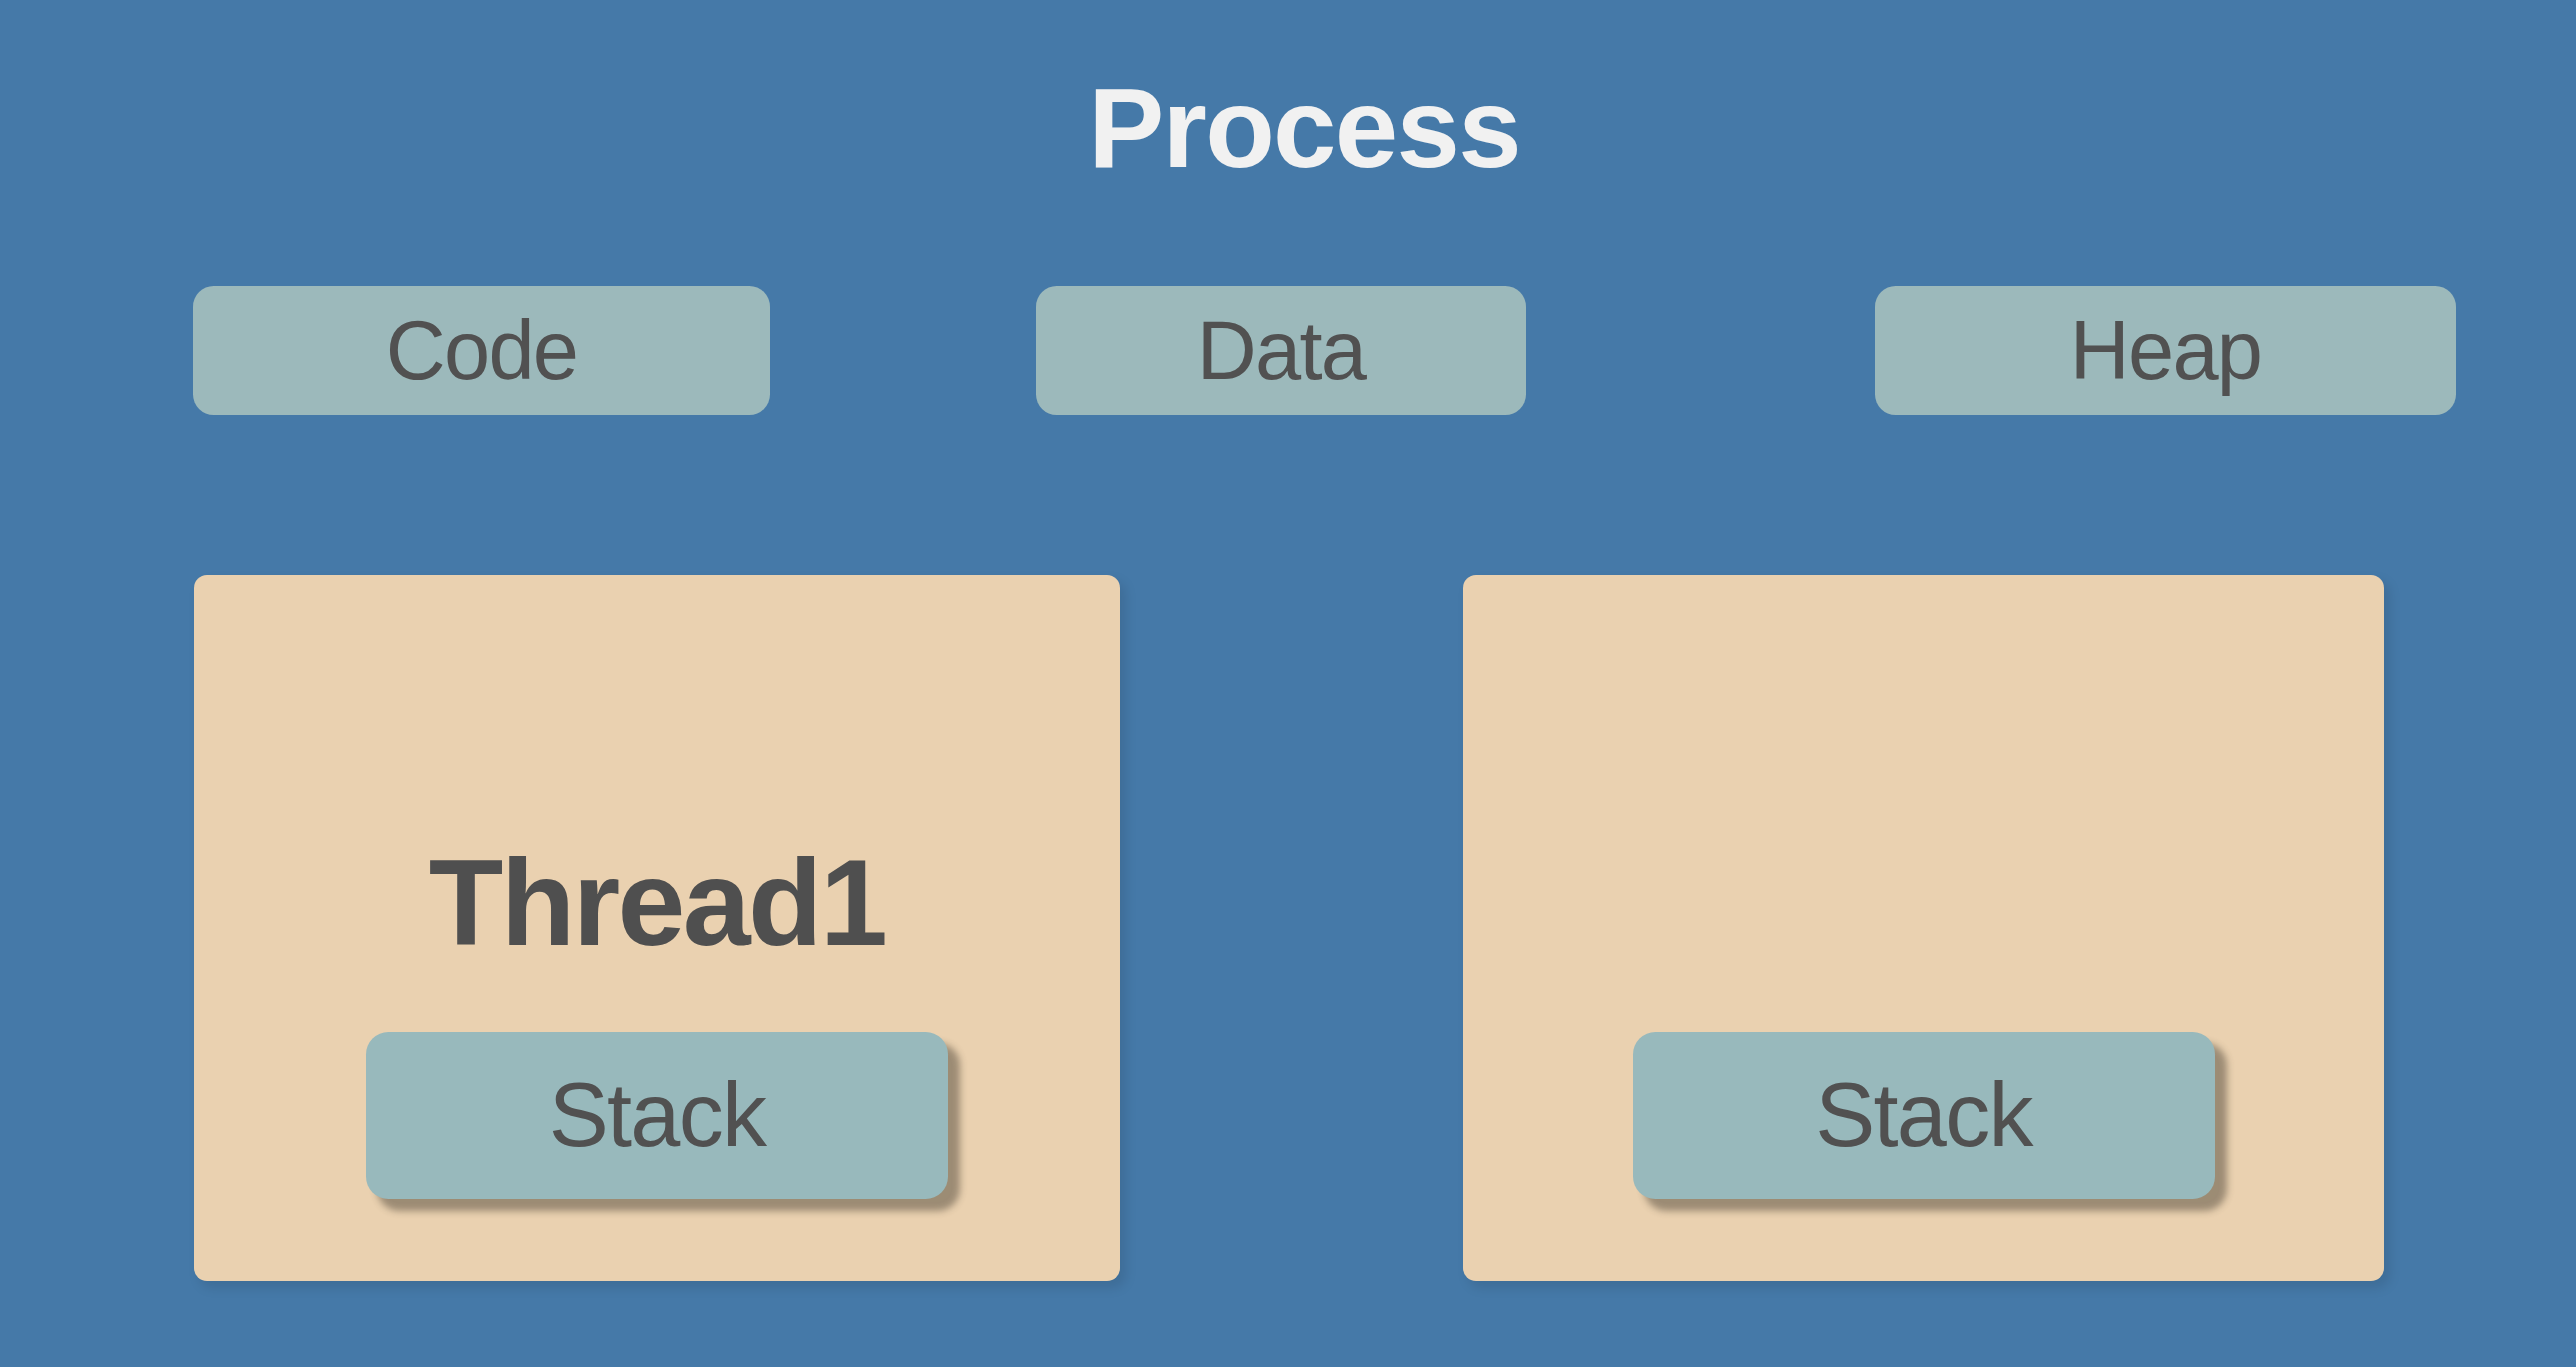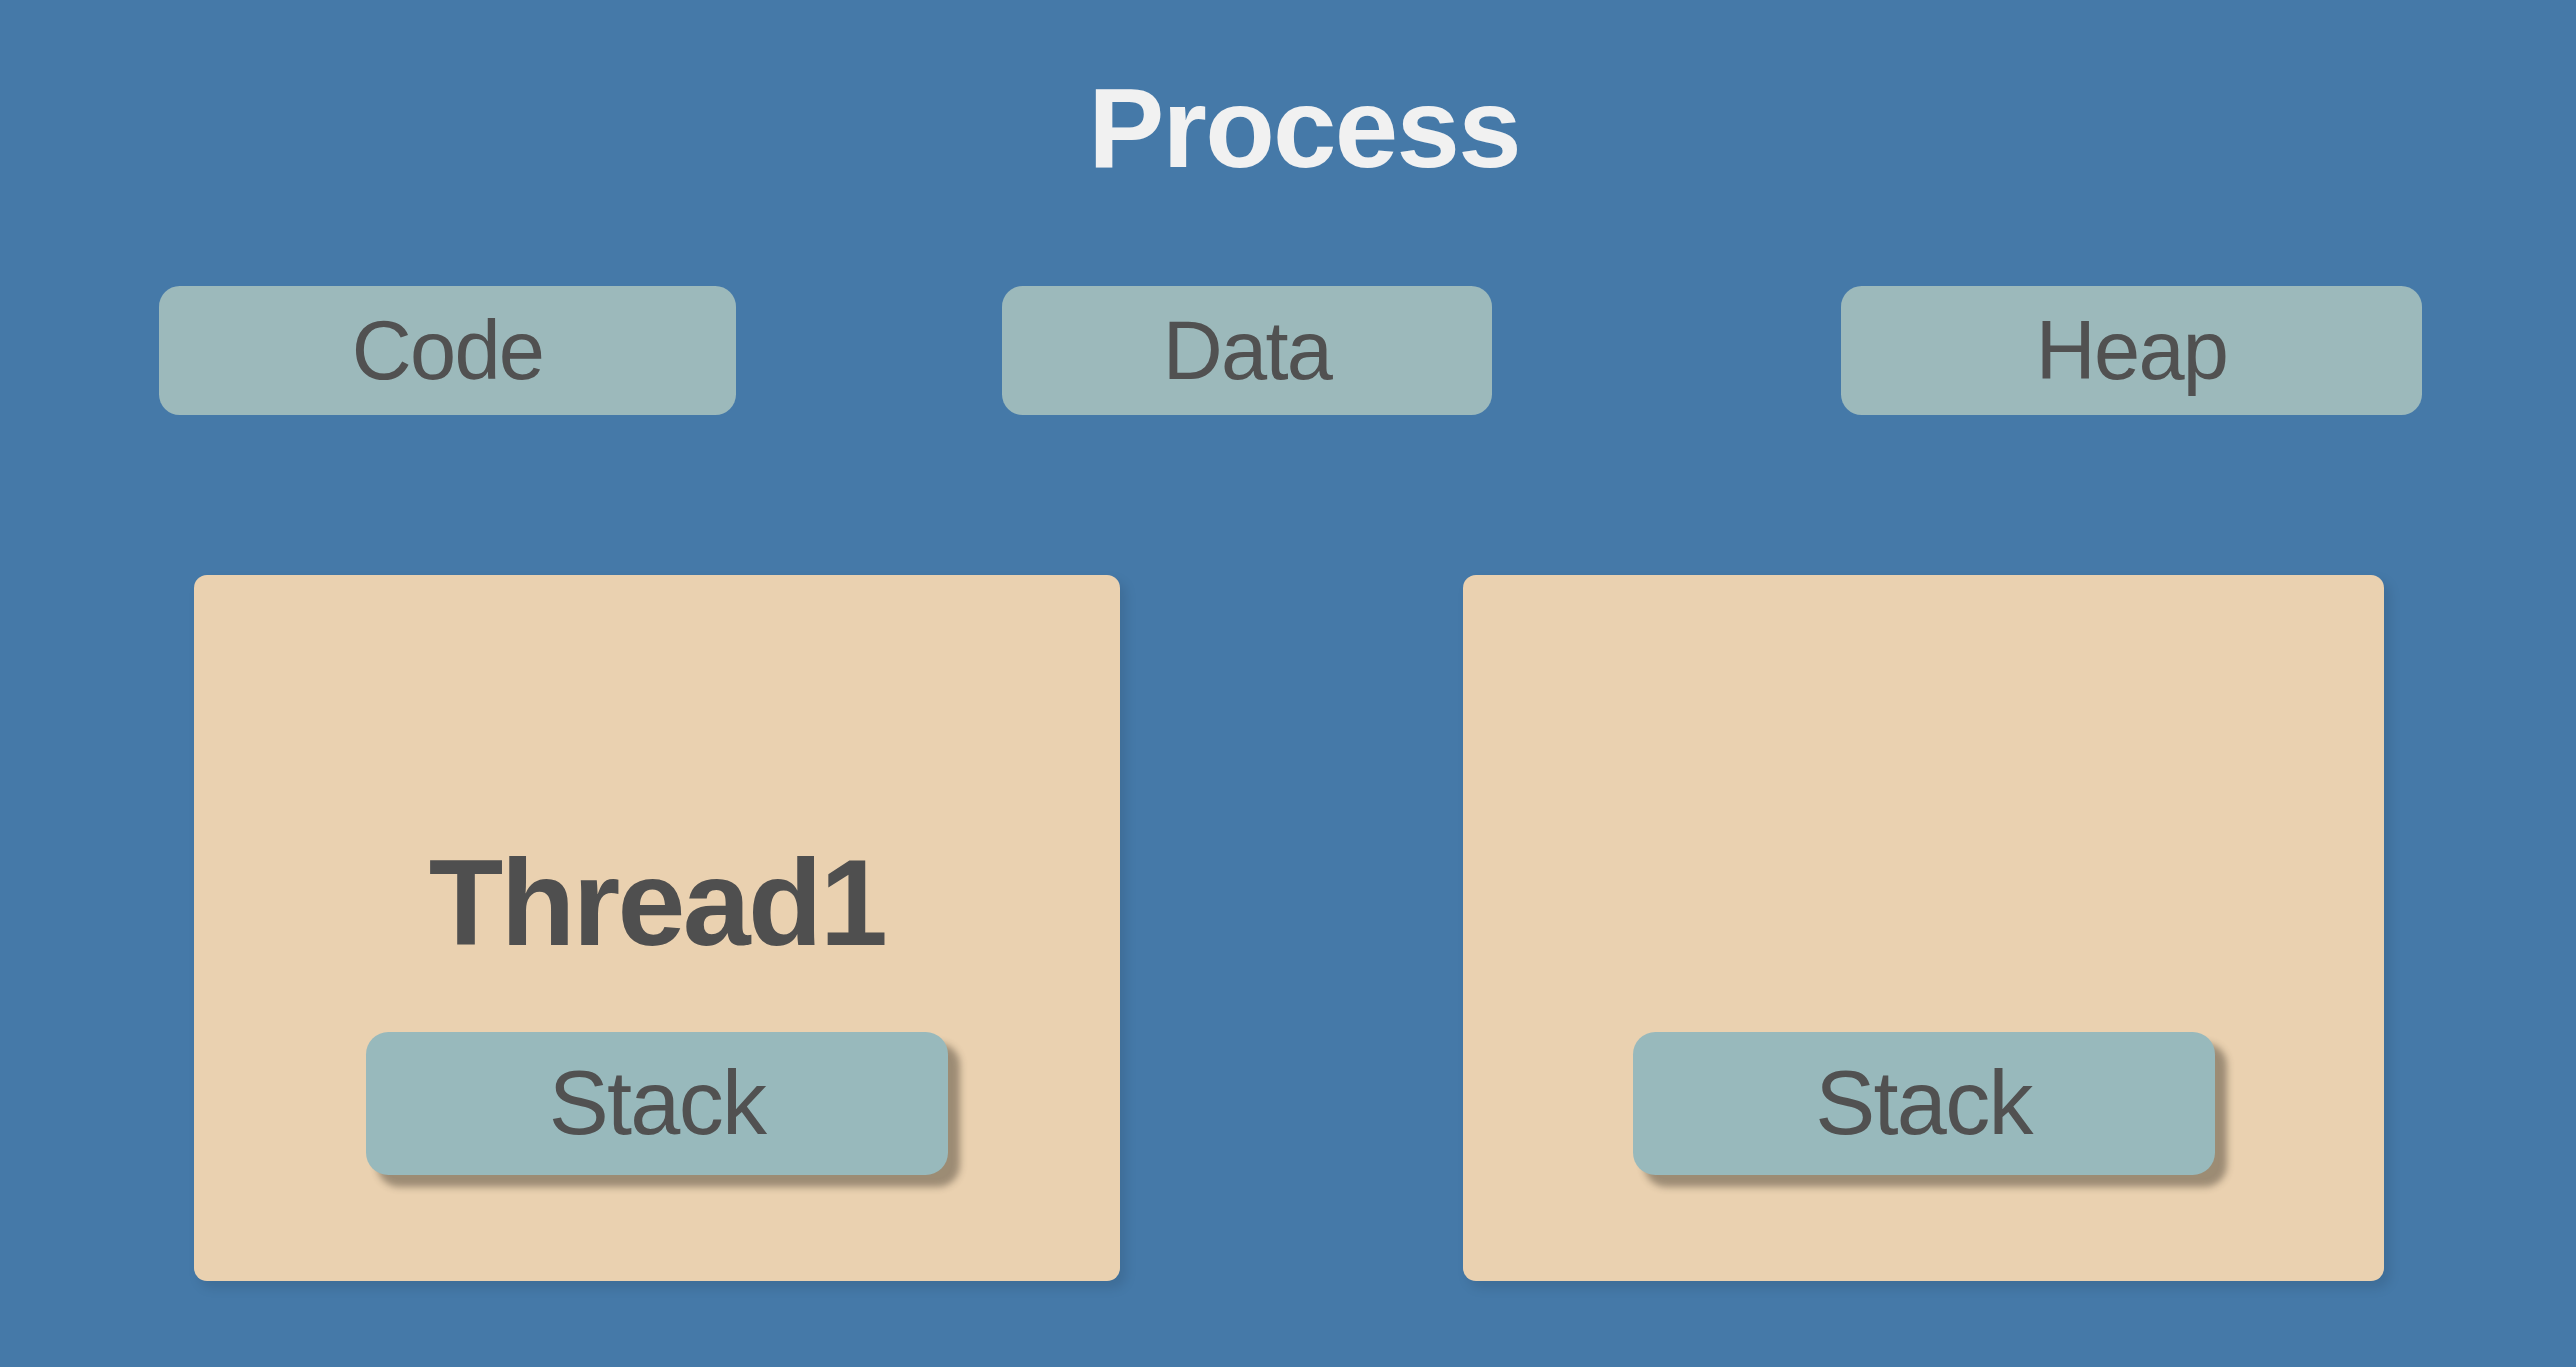--- a/index.html
+++ b/index.html
@@ -34,20 +34,21 @@
     height: 129px;
     border-radius: 20.7px;
     background: #9CB9BB;
     display: flex;
     align-items: center;
     justify-content: center;
     font-size: 83px;
     font-weight: 400;
     letter-spacing: -1.7px;
     color: #515151;
+    margin-left: 34px;
   }
   .seg-code { left: 159px;  width: 577px; }
   .seg-data { left: 1002px; width: 490px; }
   .seg-heap { left: 1841px; width: 581px; }
   .thread {
     position: absolute;
     top: 575px;
     height: 706px;
     background: #EAD1B0;
     border-radius: 13px;
@@ -65,21 +66,21 @@
     font-weight: 600;
     letter-spacing: -2.6px;
     color: #4F4F4F;
   }
   .stack {
     position: absolute;
     top: 457px;
     left: 50%;
     transform: translateX(-50%);
     width: 582px;
-    height: 143px;
+    height: 167px;
     border-radius: 22.4px;
     background: #98B9BC;
     box-shadow: 11.2px 11.2px 7.8px rgba(62, 55, 45, 0.45);
     display: flex;
     align-items: center;
     justify-content: center;
     font-size: 90px;
     font-weight: 400;
     letter-spacing: -1.7px;
     color: #515151;

